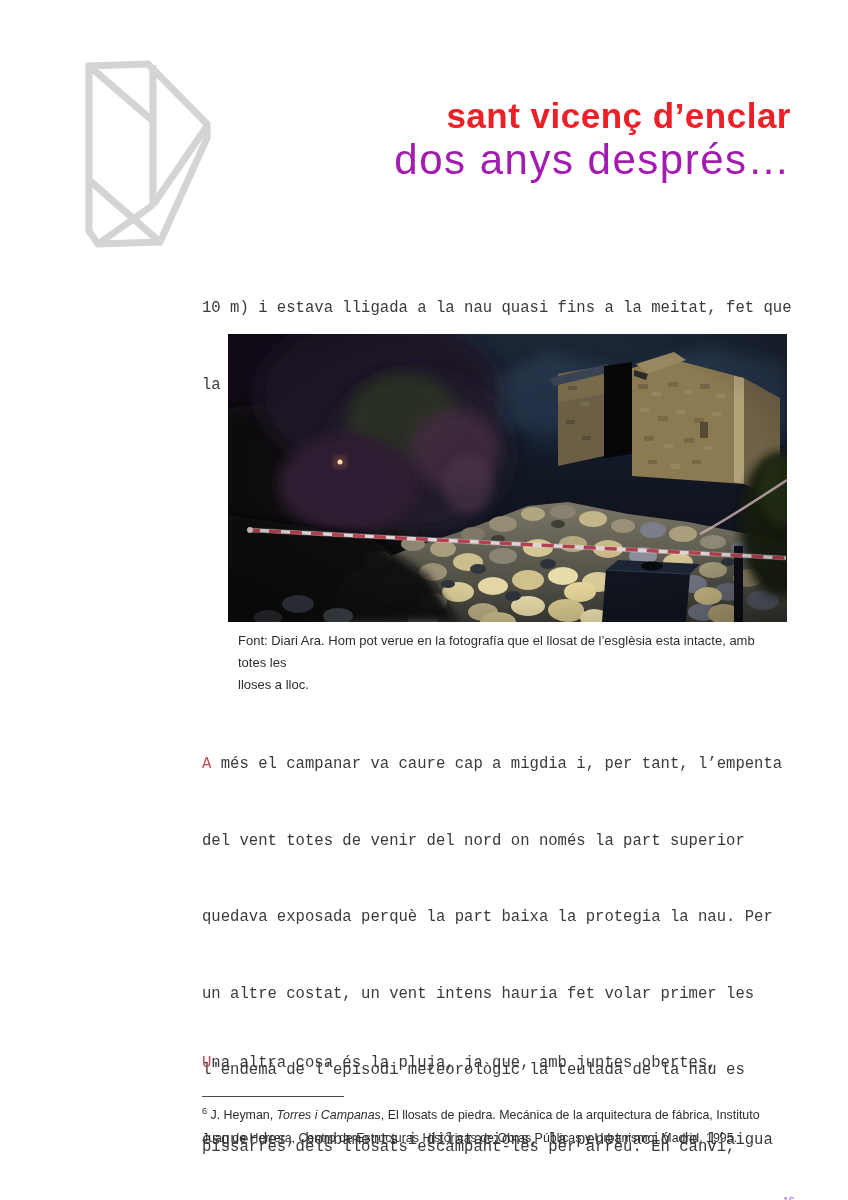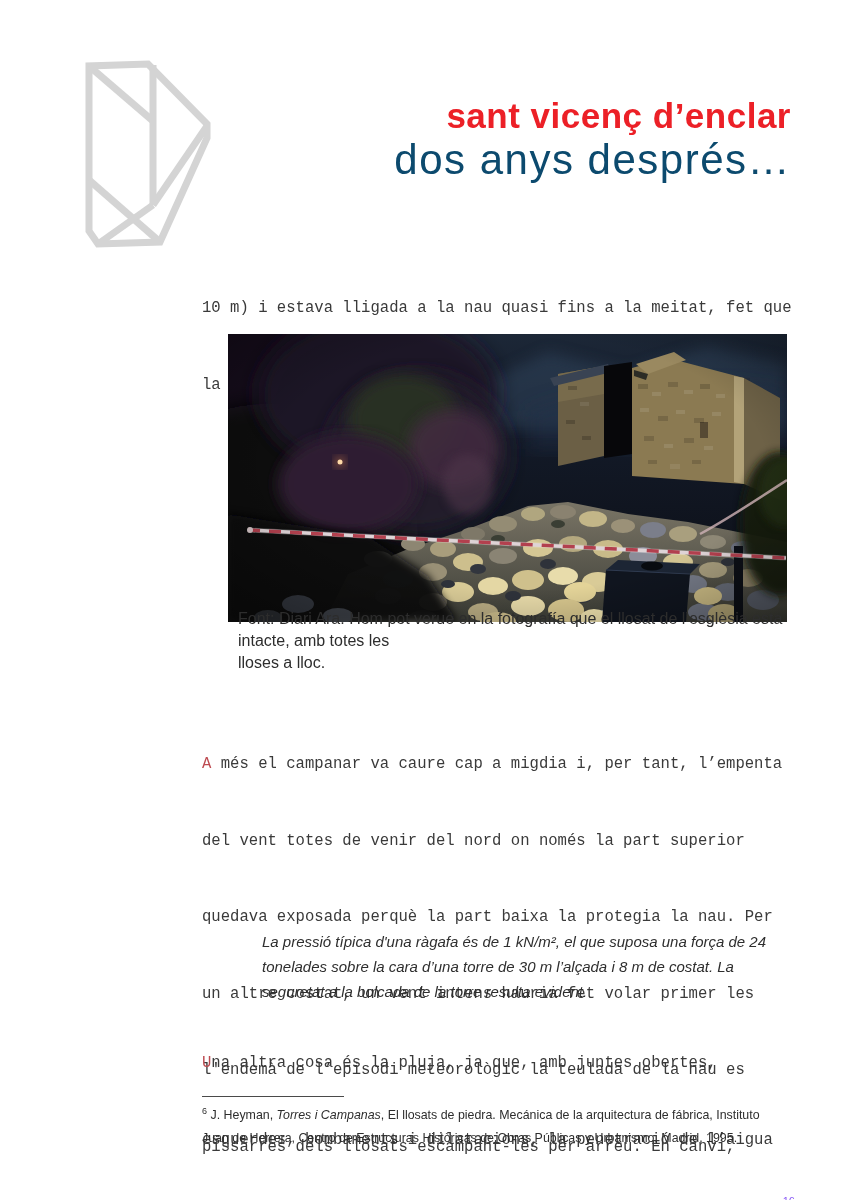--- a/index.html
+++ b/index.html
@@ -10,37 +10,37 @@
   }
   
   .logo { position:absolute; left:83px; top:60px; width:132px; height:190px; }
   .masthead { position:absolute; top:96px; right:57px; text-align:right; }
   .title {
     font-size:35px; font-weight:bold; letter-spacing:.5px;
     color:#ec2027; line-height:40px; white-space:nowrap;
   }
   .subtitle {
     font-size:42px; font-weight:normal; letter-spacing:1.5px;
-    color:#0c4a6e; line-height:48px; white-space:nowrap;
+    color:#a21caf; line-height:48px; white-space:nowrap;
   }
   
   .mono {
     position:absolute; left:202px;
     font-family:"Liberation Mono","DejaVu Sans Mono",monospace;
     font-size:15.6px; line-height:25.5px; color:#3a3a3a; white-space:pre;
   }
   .mline { height:25.5px; }
   .init { color:#bd4a50; }
   
   .photo { position:absolute; left:228px; top:334px; width:559px; height:288px; margin:0; }
   .photo svg { display:block; width:559px; height:288px; }
   
   .caption {
-    position:absolute; left:238px; top:608px; width:545px;
-    font-size:16px; line-height:22px; color:#2d2d2d;
+    position:absolute; left:238px; top:630px; width:545px;
+    font-size:13px; line-height:22px; color:#2d2d2d;
   }
   
   .quote {
     position:absolute; left:262px; top:929px; width:530px;
     font-style:italic; font-size:15px; line-height:25px; color:#2e2e2e;
   }
   
   .footrule { position:absolute; left:202px; top:1096px; width:142px; border-top:1px solid #4a4a4a; }
   .footnote {
     position:absolute; left:202px; top:1100px; width:610px;
@@ -274,25 +274,20 @@
     <div class="mline">quedava exposada perquè la part baixa la protegia la nau. Per</div>
     <div class="mline">un altre costat, un vent intens hauria fet volar primer les</div>
     <div class="mline">l'endemà de l’episodi meteorològic la teulada de la nau es</div>
     <div class="mline">pissarres dels llosats escampant-les per arreu. En canvi,</div>
     
     
     
     
   </div>
 
-  <div class="quote">
-    <div>La pressió típica d'una ràgafa és de 1 kN/m², el que suposa una força de 24</div>
-    <div>tonelades sobre la cara d’una torre de 30 m l’alçada i 8 m de costat. La</div>
-    <div>seguretat a la bolcada de la torre resulta evident.</div>
-  </div>
 
   <div class="mono" style="top:1000px;">
     <div class="mline"><span class="init">U</span><span>na altra cosa és la pluja, ja que, amb juntes obertes,</span></div>
     <div class="mline">esquerdes, bombaments i dilatacions, la penetració de l’aigua</div>
     
   </div>
 
   <div class="footrule"></div>
   <div class="footnote">
     <div class="fline"><sup>6</sup><span> J. Heyman, </span><i>Torres i Campanas</i><span>, El llosats de piedra. Mecánica de la arquitectura de fábrica, Instituto</span></div>

